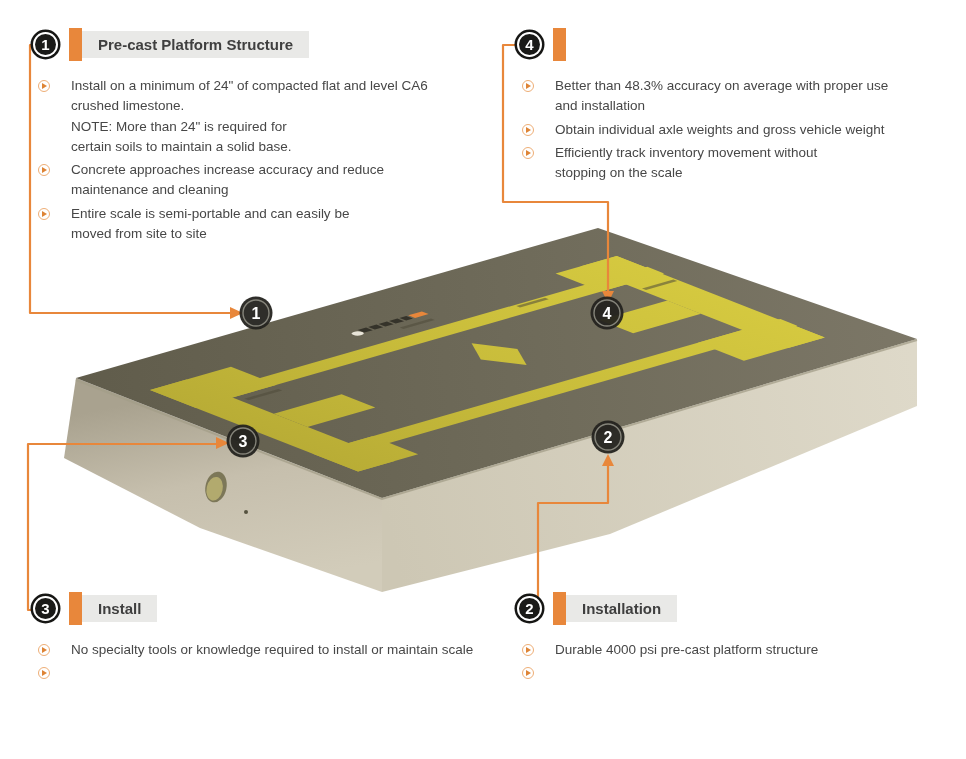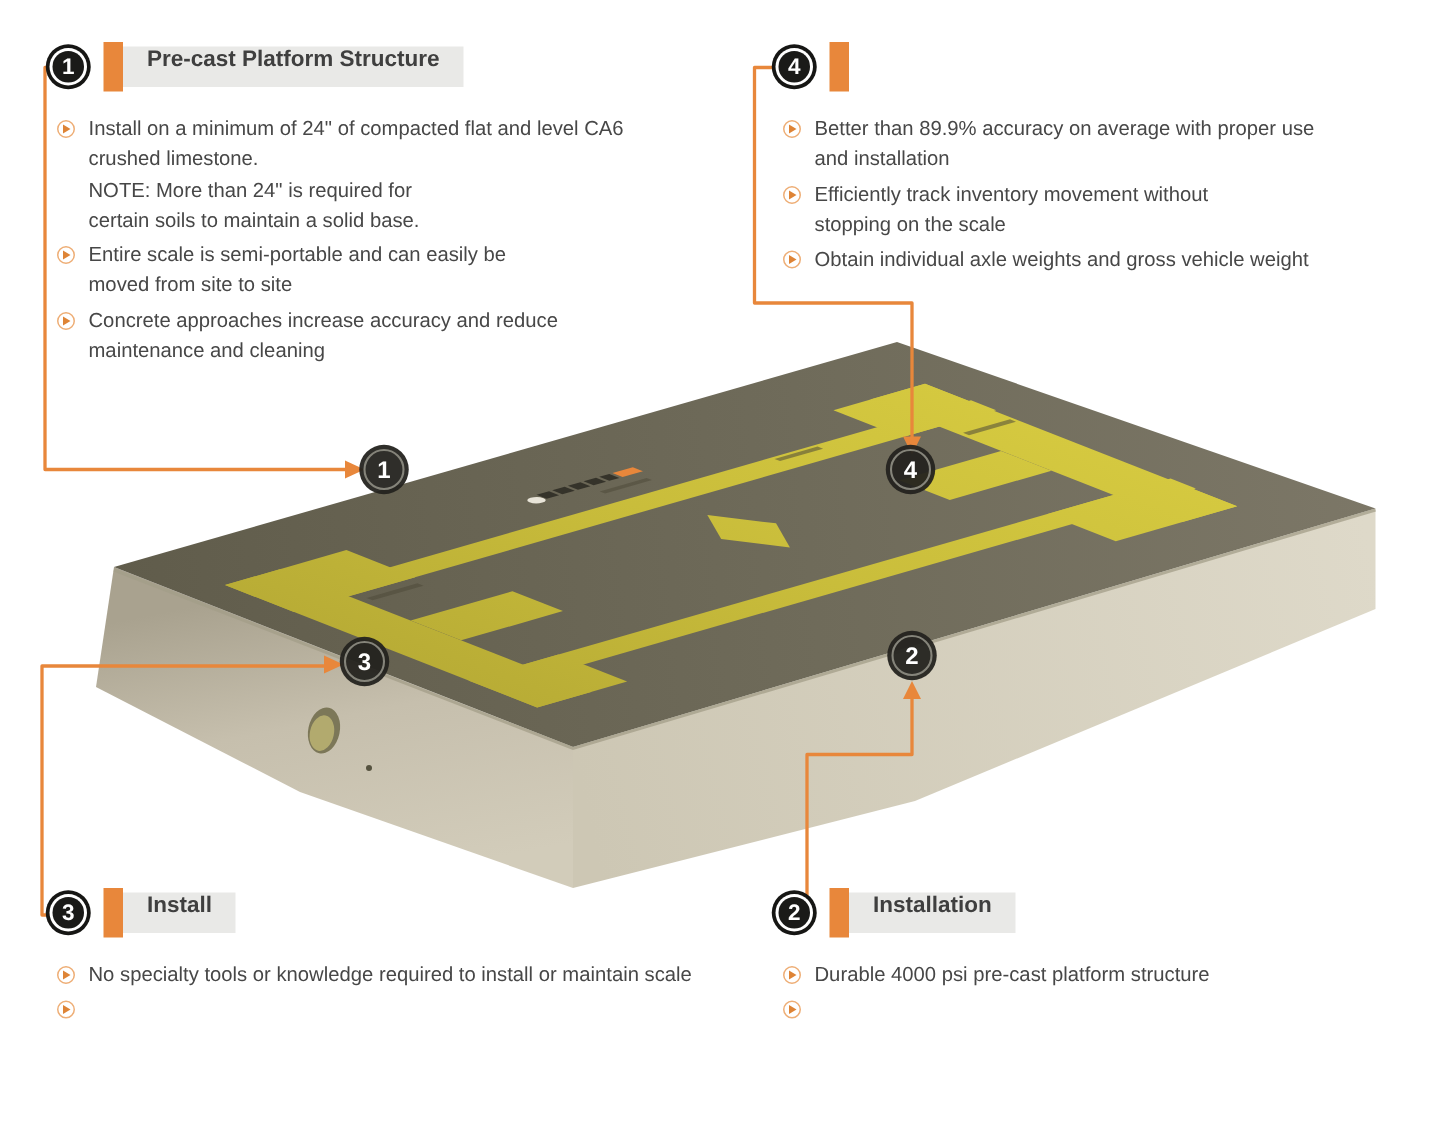--- a/index.html
+++ b/index.html
@@ -15,26 +15,26 @@
   .badge {
     width:21px; height:21px; border-radius:50%;
     background:#1a1a18; color:#ffffff;
     display:flex; align-items:center; justify-content:center;
     font-size:15px; font-weight:bold;
     box-shadow: 0 0 0 2px #ffffff, 0 0 0 4.5px #161614;
     margin:5px 13px 5px 5px; flex:0 0 auto;
   }
   .accent-bar { width:13px; height:33px; background:#e8873b; flex:0 0 auto; }
   .title-box {
-    background:#e9e9e7; height:27px; display:flex; align-items:flex-start;
+    background:#e9e9e7; height:27px; display:flex; align-items:center;
     padding:0 16px; font-weight:bold; font-size:15px; color:#3f3f3f;
     white-space:nowrap;
   }
   ul.bullets { margin:15px 0 0; padding:0 0 0 8px; list-style:none; }
-  ul.bullets li { display:flex; margin-bottom:3px; }
+  ul.bullets li { display:flex; margin-bottom:3px;gap:12px; }
   .bullet {
     flex:0 0 auto; width:10px; height:10px; border:1.4px solid #eeae76;
     border-radius:50%; margin:4px 9px 0 0; position:relative;
   }
   .bullet::after {
     content:""; position:absolute; left:3px; top:2px;
     border-left:5px solid #de8436;
     border-top:3px solid transparent; border-bottom:3px solid transparent;
   }
   .li-text {
@@ -165,53 +165,53 @@
     <ul class="bullets">
       <li>
         <span class="bullet"></span>
         <span class="li-text">Install on a minimum of 24" of compacted flat and level CA6
 crushed limestone.
 NOTE: More than 24"  is required for
 certain soils to maintain a solid base.</span>
       </li>
       <li>
         <span class="bullet"></span>
+        <span class="li-text">Concrete approaches increase accuracy and reduce
+maintenance and cleaning</span>
+      </li>
+      <li>
+        <span class="bullet"></span>
         <span class="li-text">Entire scale is semi-portable and can easily be
 moved from site to site</span>
       </li>
-      <li>
-        <span class="bullet"></span>
-        <span class="li-text">Concrete approaches increase accuracy and reduce
-maintenance and cleaning</span>
-      </li>
     </ul>
   </section>
 
   <section class="callout" style="left:514px; top:28px; width:450px;">
     <div class="callout-header">
       <div class="badge">
         <span>4</span>
       </div>
       <div class="accent-bar"></div>
     </div>
     <ul class="bullets">
       <li>
         <span class="bullet"></span>
-        <span class="li-text">Better than 89.9% accuracy on average with proper use
+        <span class="li-text">Better than 48.3% accuracy on average with proper use
 and installation</span>
+      </li>
+      <li>
+        <span class="bullet"></span>
+        <span class="li-text">Obtain individual axle weights and gross vehicle weight</span>
       </li>
       <li>
         <span class="bullet"></span>
         <span class="li-text">Efficiently track inventory movement without
 stopping on the scale</span>
       </li>
-      <li>
-        <span class="bullet"></span>
-        <span class="li-text">Obtain individual axle weights and gross vehicle weight</span>
-      </li>
     </ul>
   </section>
 
   <section class="callout" style="left:30px; top:592px; width:500px;">
     <div class="callout-header">
       <div class="badge">
         <span>3</span>
       </div>
       <div class="accent-bar"></div>
       <div class="title-box">

